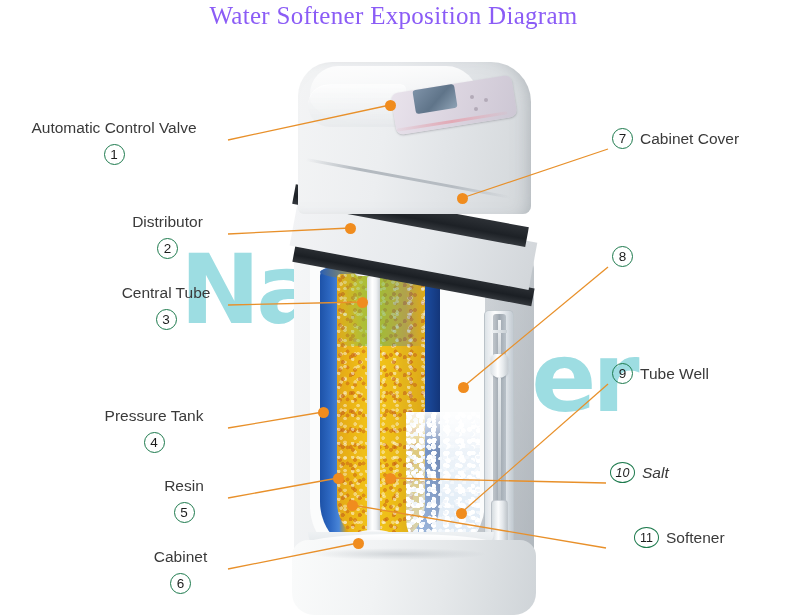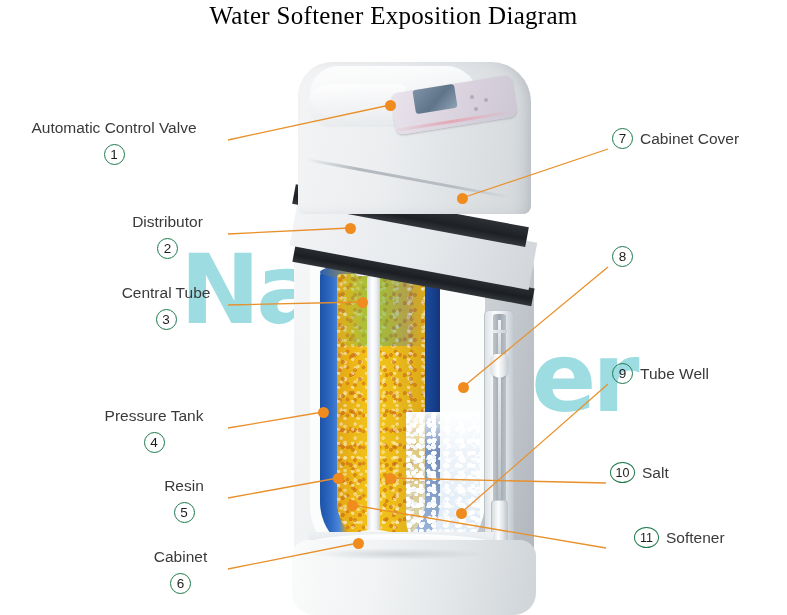--- a/index.html
+++ b/index.html
@@ -6,21 +6,21 @@
   body{
     width:787px;height:615px;position:relative;overflow:hidden;
     font-family:"Liberation Sans", sans-serif;
   }
   #stage{position:absolute;left:0;top:0;width:787px;height:615px;}
 
   
   .title{
     position:absolute;left:0;top:2px;width:787px;text-align:center;
     font-family:"Liberation Serif", serif;
-    font-size:25px;color:#000000;letter-spacing:.3px;
+    font-size:25px;color:#8b5cf6;letter-spacing:.3px;
   }
 
   
   .watermark{
     position:absolute;pointer-events:none;
     font-family:"DejaVu Sans", sans-serif;
     font-weight:bold;color:#9ddde2;
     white-space:nowrap;line-height:1;
   }
   .wm1{left:180px;top:242px;font-size:96px;letter-spacing:-4px;}
@@ -376,21 +376,21 @@
         <span class="num">7</span>
         <span>Cabinet Cover</span>
       </div>
       <div class="lbl right" style="top: 246px; left: 612px;">
         <span class="num">8</span>
       </div>
       <div class="lbl right" style="top: 363px; left: 612px;">
         <span class="num">9</span>
         <span>Tube Well</span>
       </div>
-      <div class="lbl right" style="top: 462px; left: 610px;">
+      <div class="lbl right" style="top: 462px; left: 610px; font-style: italic;">
         <span class="num wide">10</span>
         <span>Salt</span>
       </div>
       <div class="lbl right" style="top: 527px; left: 610px; margin-left: 24px;">
         <span class="num wide">11</span>
         <span>Softener</span>
       </div>
     </div>
 
   <div id="dots">

